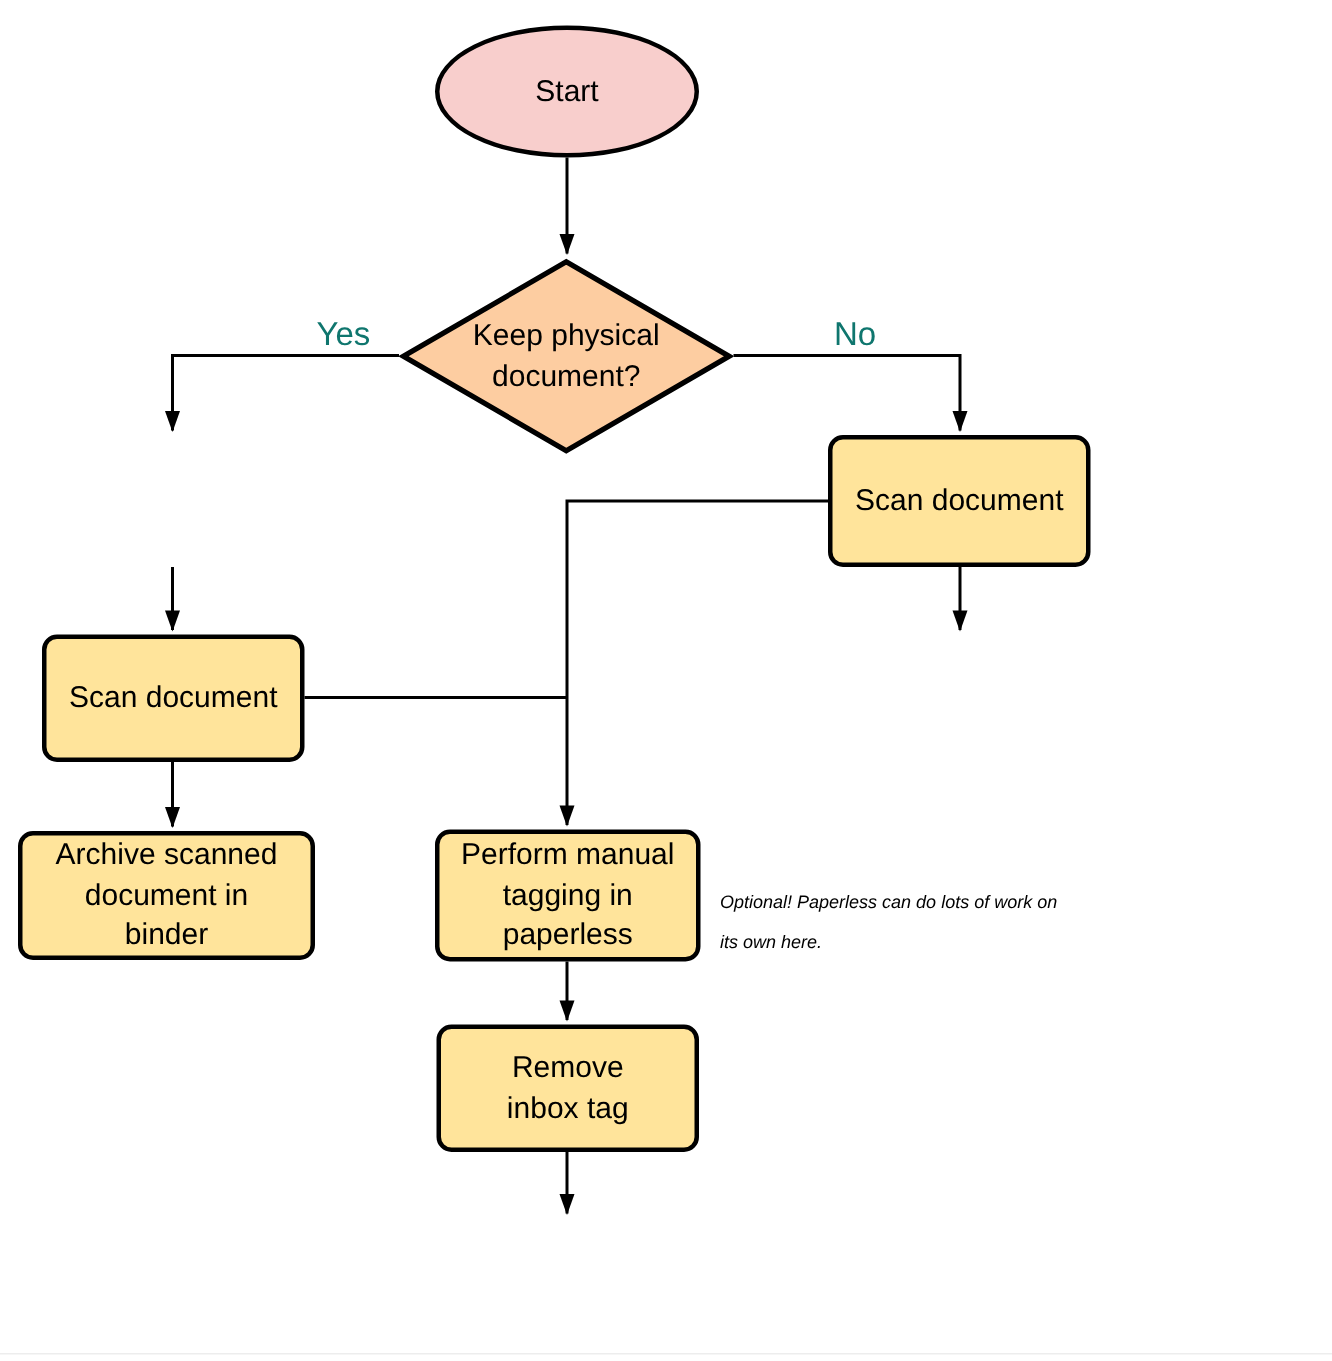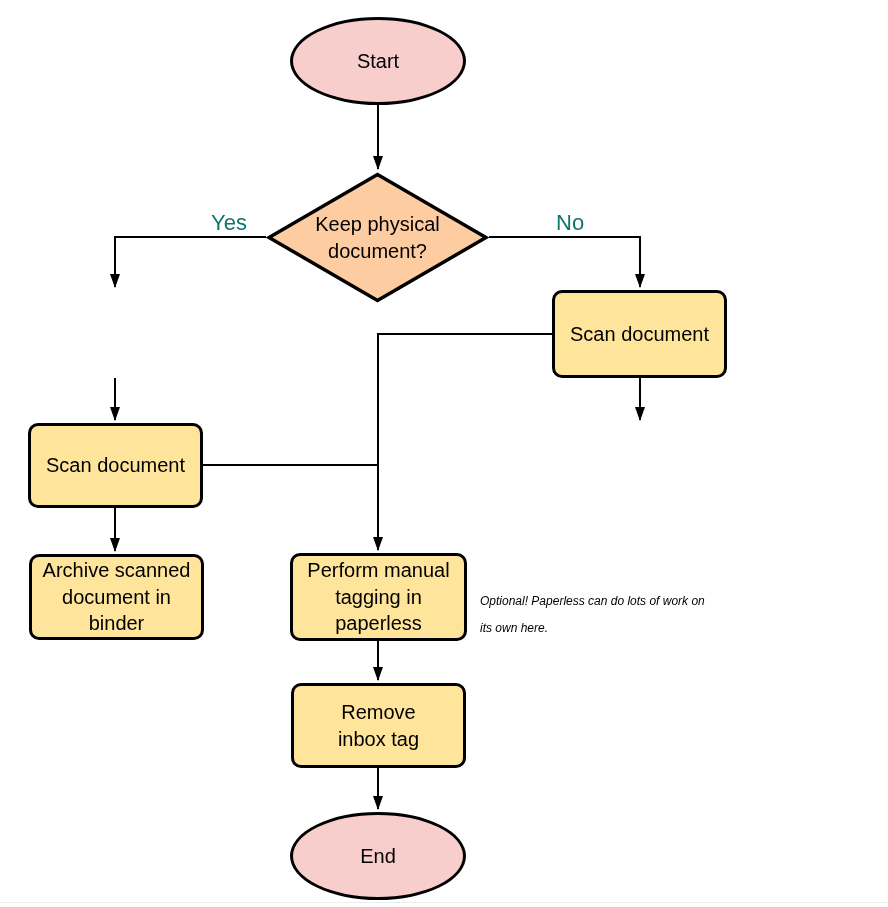--- a/index.html
+++ b/index.html
@@ -45,21 +45,21 @@
   .decision .decision-label {
     position: absolute; inset: 0;
     display: flex; align-items: center; justify-content: center;
     white-space: pre-line; text-align: center;
   }
   
   #node-start        { left: 290px; top: 17px;  width: 176px; height: 88px; }
   #node-decision     { left: 266px; top: 172px; width: 223px; height: 131px; }
   #node-write-asn    { left: 28px;  top: 290px; width: 175px; height: 88px; }
   #node-scan-left    { left: 28px;  top: 423px; width: 175px; height: 85px; }
-  #node-archive      { left: 29px;  top: 554px; width: 175px; height: 86px; }
+  #node-archive      { left: 12px;  top: 554px; width: 198px; height: 86px; }
   #node-scan-right   { left: 552px; top: 290px; width: 175px; height: 88px; }
   #node-trash        { left: 552px; top: 423px; width: 175px; height: 85px; }
   #node-tagging      { left: 290px; top: 553px; width: 177px; height: 88px; }
   #node-remove-inbox { left: 291px; top: 683px; width: 175px; height: 85px; }
   #node-end          { left: 290px; top: 812px; width: 176px; height: 88px; }
   .edge-label {
     position: absolute;
     z-index: 2;
     font-size: 22px;
     color: #0f766e;
@@ -140,23 +140,20 @@
     <span>Remove
 inbox tag</span>
   </div>
 
   <div class="node process" id="node-tagging">
     <span>Perform manual
 tagging in
 paperless</span>
   </div>
 
-  <div class="node terminal" id="node-end">
-    <span>End</span>
-  </div>
 
   <span class="edge-label" id="label-yes">Yes</span>
   <span class="edge-label" id="label-no">No</span>
 
   <div class="note">Optional! Paperless can do lots of work on
 its own here.</div>
 
   <div class="footer-line"></div>
 
 </div>

